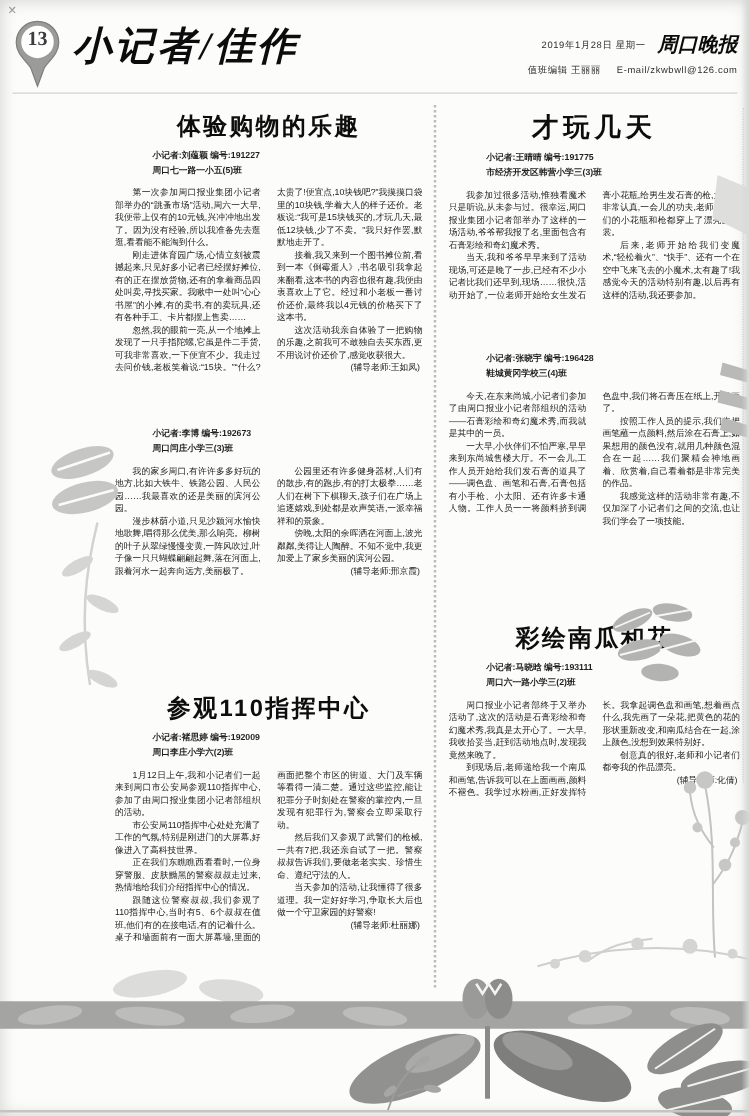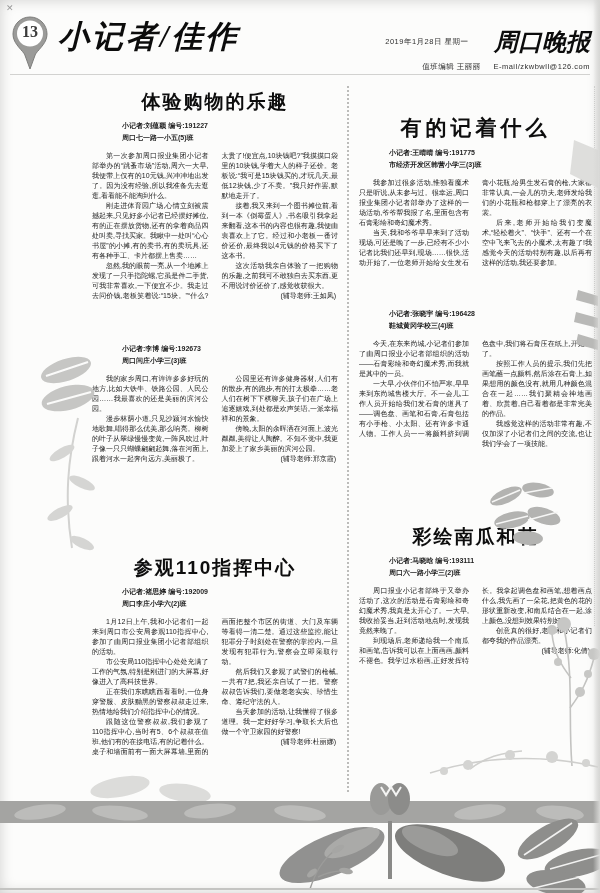--- a/index.html
+++ b/index.html
@@ -11,27 +11,27 @@
   
   .header{position:absolute;top:16px;left:10px;right:10px;height:54px;}
   .pin{position:absolute;left:2px;top:0;width:36px;height:54px;}
   .pin-num{position:absolute;left:0;top:7px;width:36px;text-align:center;
            font-family:"Liberation Serif",serif;font-weight:bold;font-size:16px;color:#3c3c3c;}
   .section-title{position:absolute;left:48px;top:0px;font-family:Liberation Serif, serif;
            font-style:italic;font-weight:900;font-size:31px;letter-spacing:3px;color:#0c0c0c;}
   .header-right{position:absolute;right:0;top:10px;text-align:right;}
   .date{font-size:7.5px;color:#2e2e2e;vertical-align:middle;letter-spacing:.5px;}
   .paper-name{font-family:"Liberation Serif",serif;font-style:italic;font-weight:900;
-           font-size:24px;margin-left:21px;vertical-align:middle;color:#0c0c0c;}
+           font-size:16px;margin-left:5px;vertical-align:middle;color:#0c0c0c;}
   .editor-row{font-size:7.5px;color:#2e2e2e;margin-top:4px;letter-spacing:.5px;}
   .editor-email{margin-left:10px;}
   .header-rule{position:absolute;top:74px;left:10px;right:10px;border-top:1px solid #d2d2d0;}
 
   
-  .content{position:absolute;top:82px;left:92px;right:8px;height:712px;display:flex;align-items:center;}
+  .content{position:absolute;top:82px;left:92px;right:8px;height:712px;display:flex;}
   .col-left{width:246px;}
   .divider{width:0;border-left:2px dotted #bcbcba;margin:2px 7px 0 9px;height:706px;}
   .col-right{flex:1;padding-left:3px;}
   .edge-dots{position:absolute;right:5px;top:86px;height:540px;border-left:1px dotted #ccccca;}
 
   .article{position:relative;overflow:hidden;}
   .article-title{margin:6px 0 5px;text-align:center;font-size:19px;font-weight:800;
                  letter-spacing:2px;color:#0d0d0d;}
   .t-lg{font-size:21px;letter-spacing:4px;}
   .byline{font-size:7px;font-weight:bold;color:#1f1f1f;margin:2px 0 7px 30px;line-height:1.7;}
@@ -130,21 +130,21 @@
         </div>
       </article>
 
     </div>
 
     <div class="divider"></div>
 
     <div class="col-right">
 
       <article class="article" style="height:198px;">
-        <h2 class="article-title t-lg">有的记着什么</h2>
+        <h2 class="article-title t-lg">才玩几天</h2>
         <div class="byline">
           <div>小记者:王晴晴  编号:191775</div>
           <div>市经济开发区韩营小学三(3)班</div>
         </div>
         <div class="body">
           <p>我参加过很多活动,惟独看魔术只是听说,从未参与过。很幸运,周口报业集团小记者部举办了这样的一场活动,爷爷帮我报了名,里面包含有石膏彩绘和奇幻魔术秀。</p>
           <p>当天,我和爷爷早早来到了活动现场,可还是晚了一步,已经有不少小记者比我们还早到,现场……很快,活动开始了,一位老师开始给女生发石膏小花瓶,给男生发石膏的枪,大家都非常认真,一会儿的功夫,老师发给我们的小花瓶和枪都穿上了漂亮的衣裳。</p>
           <p>后来,老师开始给我们变魔术,“轻松着火”、“快手”、还有一个在空中飞来飞去的小魔术,太有趣了!我感觉今天的活动特别有趣,以后再有这样的活动,我还要参加。</p>
         </div>
       </article>

